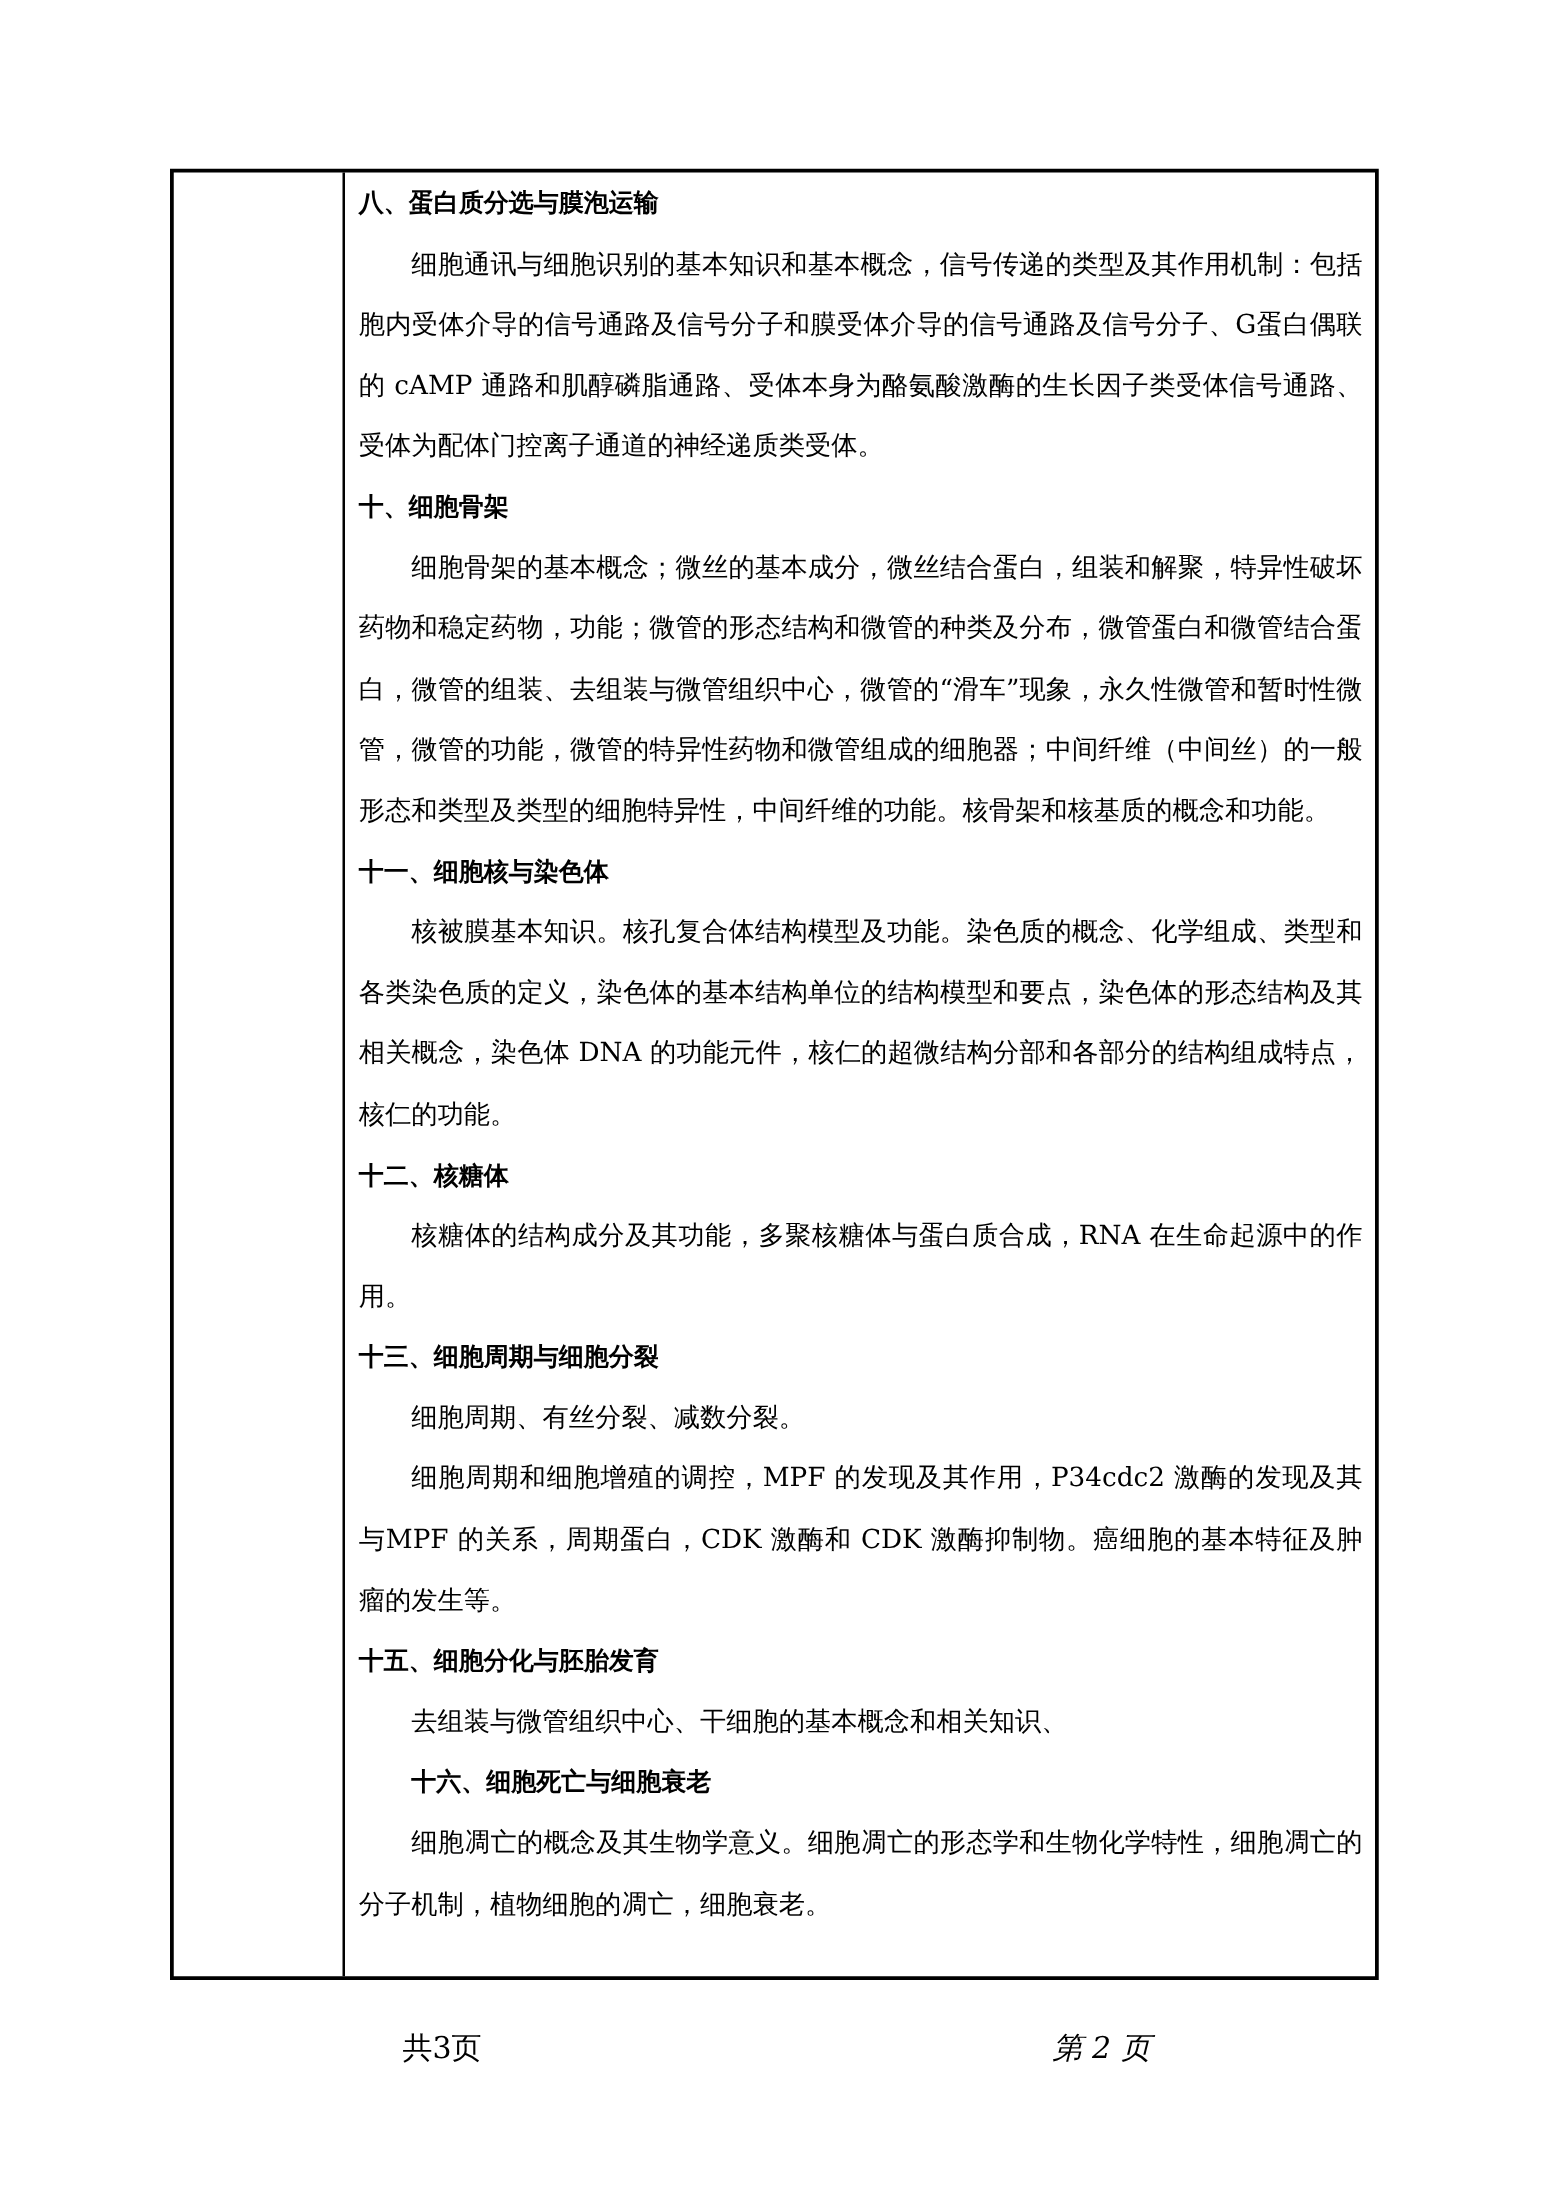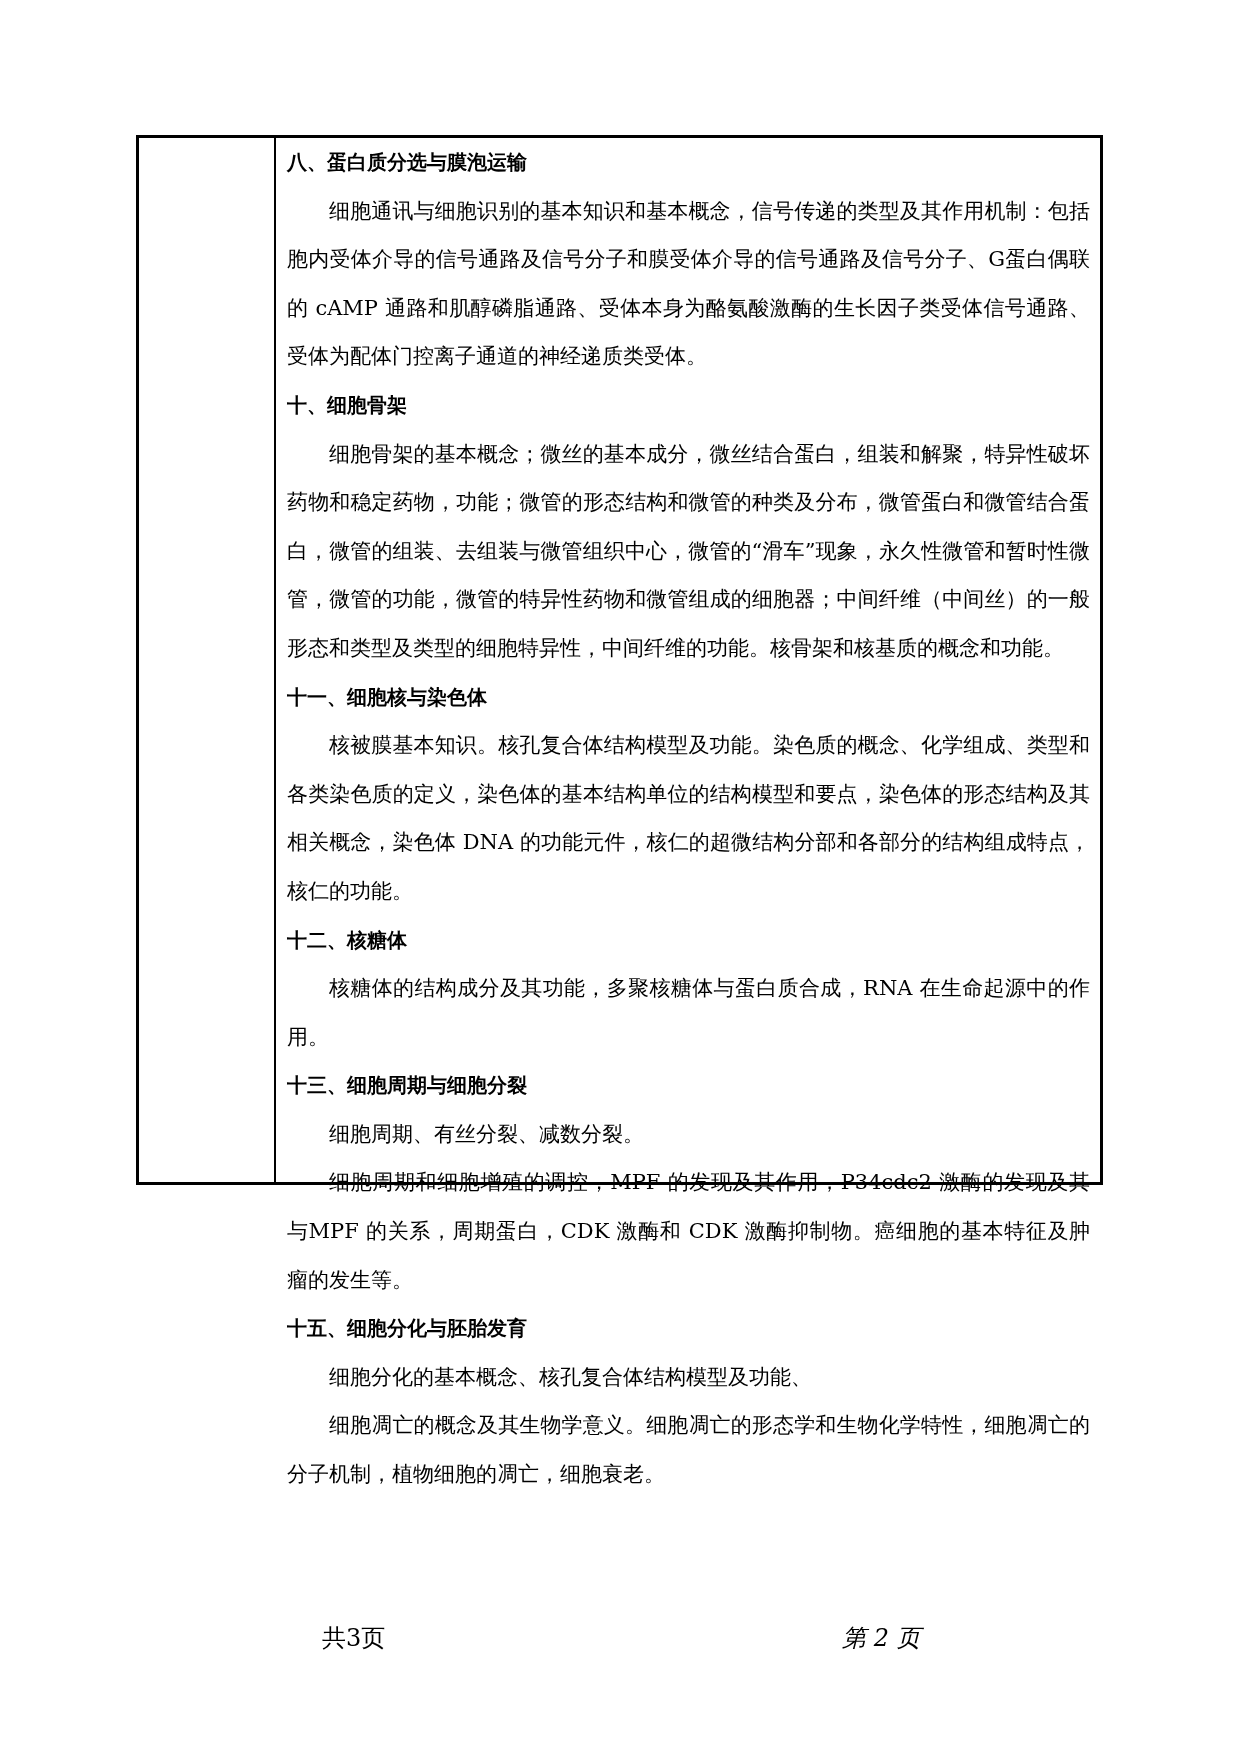--- a/index.html
+++ b/index.html
@@ -1,18 +1,18 @@
 <!DOCTYPE html>
 <html><head>
 <meta charset="utf-8">
 <style>
   html, body { margin: 0; padding: 0; background: #ffffff; }
   body { width: 1240px; height: 1754px; position: relative; overflow: hidden;
          font-family: "DejaVu Serif", "Liberation Serif", serif; color: #000; }
-  .table { position: absolute; left: 136px; top: 135px; width: 967px; height: 1050px;
+  .table { position: absolute; left: 136px; top: 135px; width: 967px; height: 1449px;
            border: 3px solid #000; box-sizing: border-box; }
   .left-cell { position: absolute; left: 0; top: 0; bottom: 0; width: 137px;
                border-right: 2px solid #000; box-sizing: border-box; }
   .content { position: absolute; left: 148px; top: 0; right: 10px;
              font-size: 21px; line-height: 48.6px; padding-top: 0; }
   .content .h { font-weight: bold; font-family: "DejaVu Sans", "Liberation Sans", sans-serif;
                 font-size: 20px; white-space: nowrap; }
   .content .h.indent { padding-left: 42px; }
   .content .p { text-indent: 42px; text-align: justify; }
   .footer { position: absolute; top: 1622px; font-size: 24px; }
@@ -30,19 +30,20 @@
     <div class="h">十、细胞骨架</div>
     <div class="p">细胞骨架的基本概念；微丝的基本成分，微丝结合蛋白，组装和解聚，特异性破坏药物和稳定药物，功能；微管的形态结构和微管的种类及分布，微管蛋白和微管结合蛋白，微管的组装、去组装与微管组织中心，微管的“滑车”现象，永久性微管和暂时性微管，微管的功能，微管的特异性药物和微管组成的细胞器；中间纤维（中间丝）的一般形态和类型及类型的细胞特异性，中间纤维的功能。核骨架和核基质的概念和功能。</div>
     <div class="h">十一、细胞核与染色体</div>
     <div class="p">核被膜基本知识。核孔复合体结构模型及功能。染色质的概念、化学组成、类型和各类染色质的定义，染色体的基本结构单位的结构模型和要点，染色体的形态结构及其相关概念，染色体 DNA 的功能元件，核仁的超微结构分部和各部分的结构组成特点，核仁的功能。</div>
     <div class="h">十二、核糖体</div>
     <div class="p">核糖体的结构成分及其功能，多聚核糖体与蛋白质合成，RNA 在生命起源中的作用。</div>
     <div class="h">十三、细胞周期与细胞分裂</div>
     <div class="p">细胞周期、有丝分裂、减数分裂。</div>
     <div class="p">细胞周期和细胞增殖的调控，MPF 的发现及其作用，P34cdc2 激酶的发现及其与MPF 的关系，周期蛋白，CDK 激酶和 CDK 激酶抑制物。癌细胞的基本特征及肿瘤的发生等。</div>
     <div class="h">十五、细胞分化与胚胎发育</div>
-    <div class="p">细胞分化的基本概念、核孔复合体结构模型及功能、</div>
+    <div class="p">去组装与微管组织中心、干细胞的基本概念和相关知识、</div>
+    <div class="h indent">十六、细胞死亡与细胞衰老</div>
     <div class="p">细胞凋亡的概念及其生物学意义。细胞凋亡的形态学和生物化学特性，细胞凋亡的分子机制，植物细胞的凋亡，细胞衰老。</div>
   </div>
 </div>
 
 <div class="footer left">共3页</div>
 <div class="footer right">第 2 页</div>
 
 </body></html>

